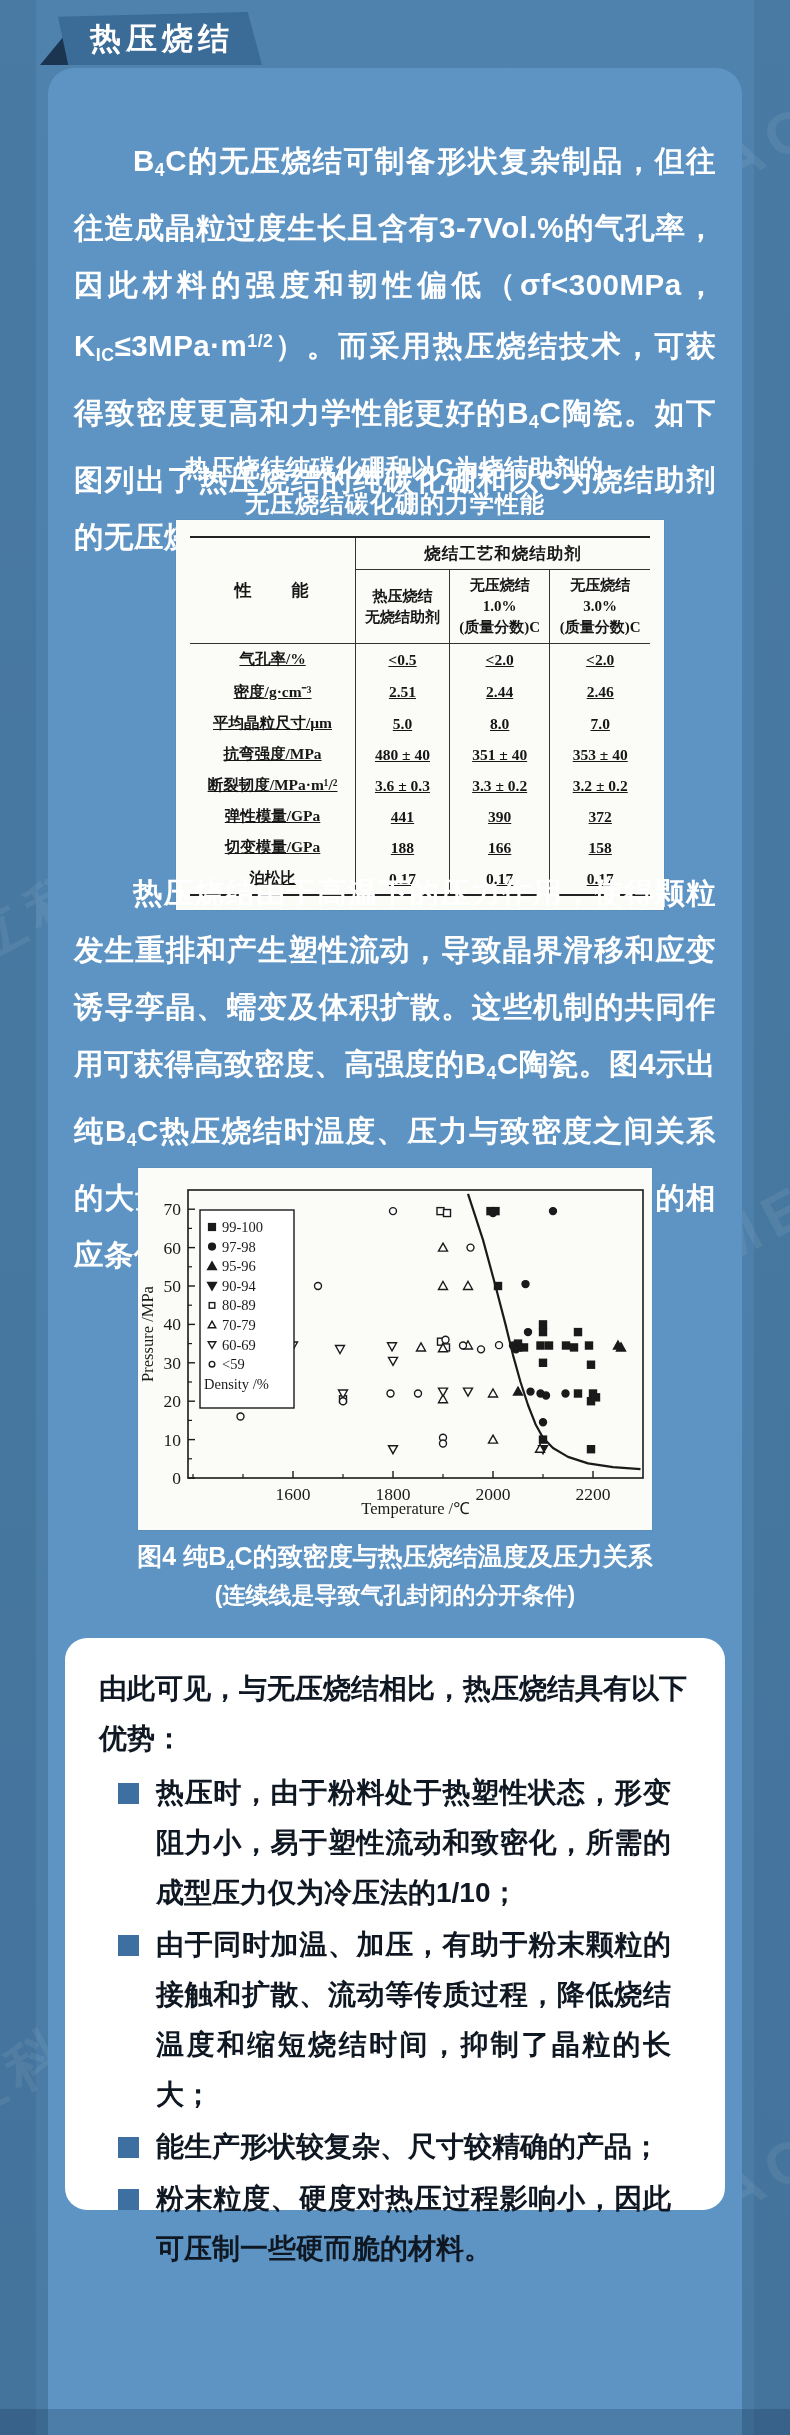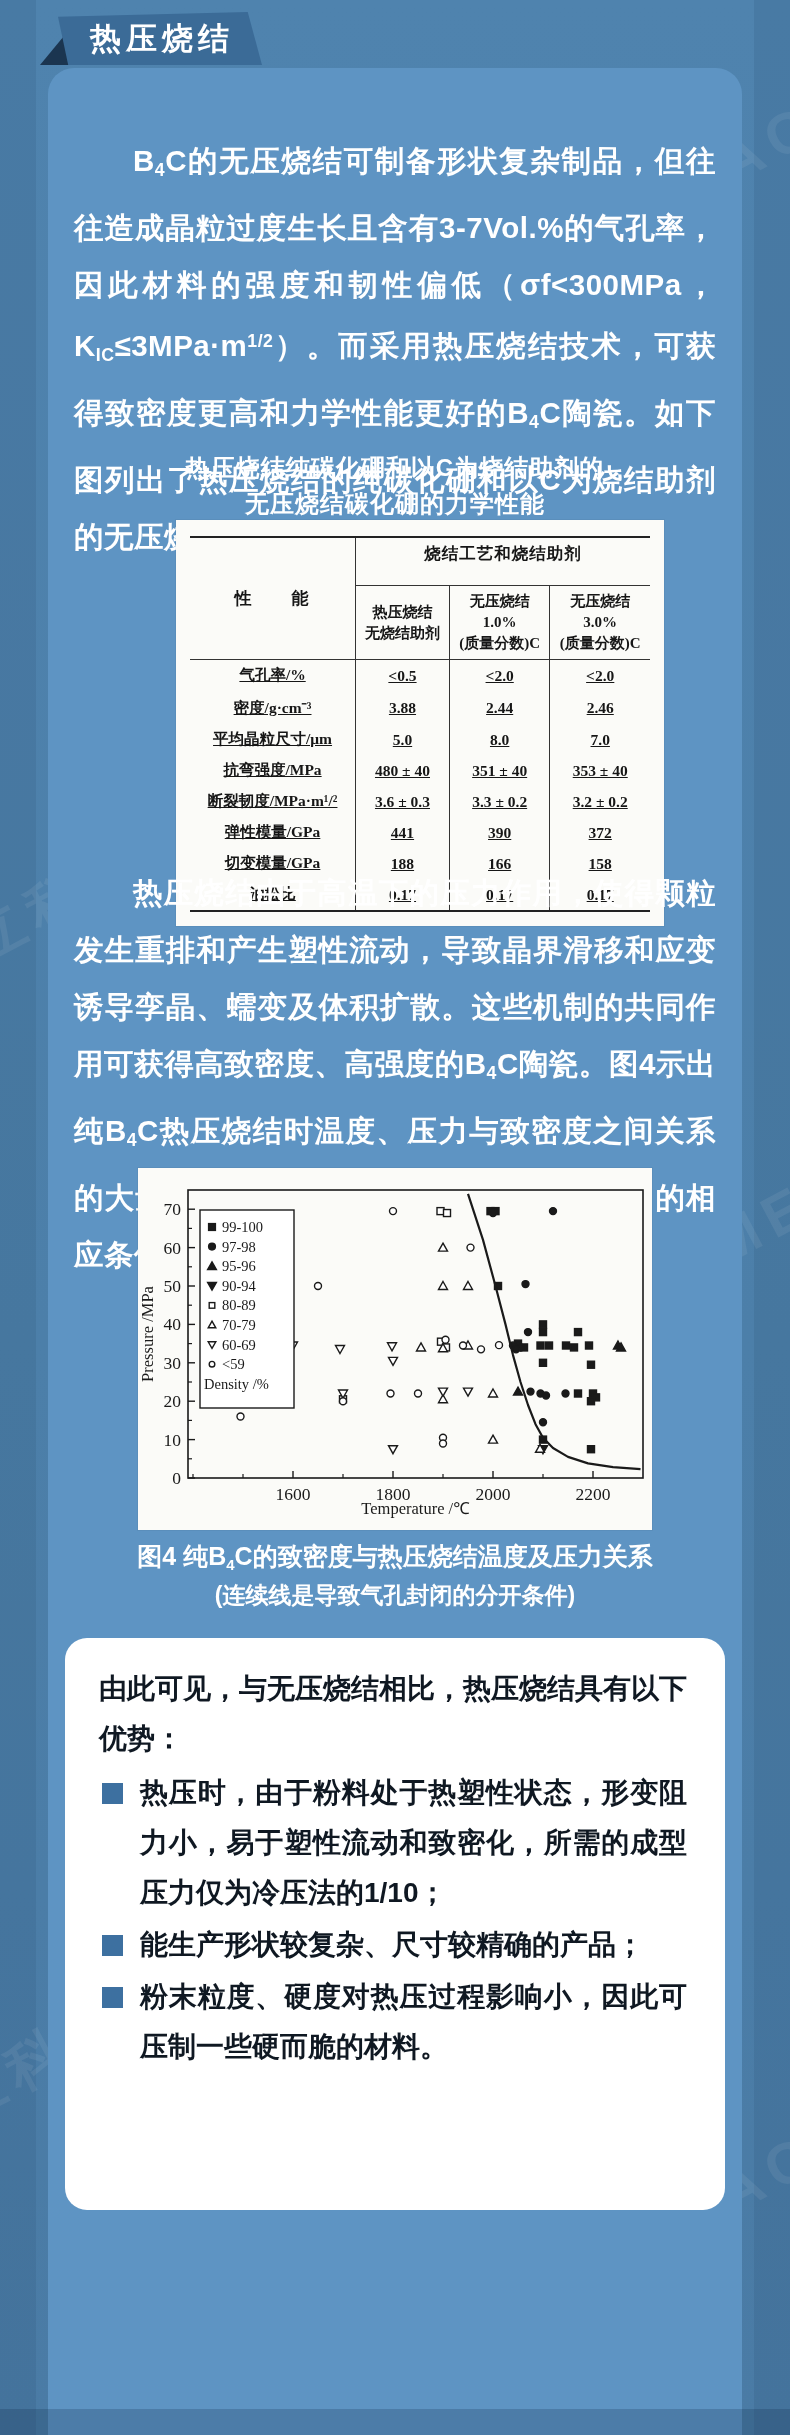--- a/index.html
+++ b/index.html
@@ -42,41 +42,41 @@
            font-size:24px;font-weight:700;letter-spacing:1px;}
   #tbl-cap1{top:384px}#tbl-cap2{top:420px}
 
   .scan-card{position:absolute;background:var(--card);box-shadow:0 0 0 1px rgba(0,0,0,0.04);}
   #table-card{left:128px;top:452px;width:460px;padding:16px 14px 14px;}
   #props-table{width:100%;border-collapse:collapse;border-top:2.6px solid #222;
                border-bottom:2.6px solid #222;font-family:"Liberation Serif",serif;}
   #props-table th,#props-table td{text-align:center;font-weight:600;color:#161616;}
   #props-table .corner{font-size:17px;border-bottom:1.4px solid #333;width:36%;letter-spacing:2px;}
   #props-table .span-h{font-size:16.5px;border-left:1.4px solid #333;border-bottom:1.4px solid #333;
-                       padding:5px 0 20px;letter-spacing:1px;}
+                       padding:5px 0 4px;letter-spacing:1px;}
   #props-table .col-h{font-size:15px;border-left:1.4px solid #333;border-bottom:1.4px solid #333;
                       padding:5px 2px;line-height:1.4;font-weight:600;}
   #props-table tbody td{font-size:15.5px;padding:5px 2px;text-decoration:underline;}
   #props-table tbody td + td{border-left:1.4px solid #333;}
 
   #figure-card{left:90px;top:1100px;width:514px;height:362px;}
   #fig4{display:block;width:514px;height:362px;}
   .chart-tick{font-family:"Liberation Serif",serif;font-size:17.5px;fill:var(--ink);}
   .chart-axis{font-family:"Liberation Serif",serif;font-size:16.5px;fill:var(--ink);}
   .chart-leg{font-family:"Liberation Serif",serif;font-size:14.5px;fill:var(--ink);}
 
   .fig-cap{position:absolute;left:0;right:0;text-align:center;color:#fff;font-weight:700;}
   #fig-cap1{top:1472px;font-size:25px;}
   #fig-cap1 sub{font-size:0.6em;vertical-align:-0.3em;}
   #fig-cap2{top:1512px;font-size:23px;}
 
   .adv-box{position:absolute;left:17px;right:17px;top:1570px;height:572px;background:#fff;
            border-radius:22px;padding:26px 38px 30px 34px;box-sizing:border-box;}
   .adv-intro{color:var(--box-text);font-size:28px;font-weight:700;line-height:50px;text-align:justify;}
-  .adv-list{list-style:none;margin:4px 0 0;padding:0;}
+  .adv-list{list-style:none;margin:4px 16px 0;padding:0;}
   .adv-item{display:flex;margin-top:2px;}
   .adv-bullet{flex:0 0 21px;width:21px;height:21px;margin:15px 17px 0 3px;background:var(--bullet);}
   .adv-text{flex:1;color:var(--box-text);font-size:28px;font-weight:700;line-height:50px;text-align:justify;}
 </style>
 </head>
 <body>
 
 <div class="page">
   <div class="edge left"></div>
   <div class="edge right"></div>
@@ -120,21 +120,21 @@
           </thead>
           <tbody>
             <tr>
               <td>气孔率/%</td>
               <td>&lt;0.5</td>
               <td>&lt;2.0</td>
               <td>&lt;2.0</td>
             </tr>
             <tr>
               <td>密度/g·cm⁻³</td>
-              <td>3.88</td>
+              <td>2.51</td>
               <td>2.44</td>
               <td>2.46</td>
             </tr>
             <tr>
               <td>平均晶粒尺寸/μm</td>
               <td>5.0</td>
               <td>8.0</td>
               <td>7.0</td>
             </tr>
             <tr>
@@ -315,20 +315,24 @@
 
     <div class="adv-box">
       <div class="adv-intro">由此可见，与无压烧结相比，热压烧结具有以下优势：</div>
       <ul class="adv-list" id="adv-list">
           <li class="adv-item">
             <span class="adv-bullet"></span>
             <span class="adv-text">热压时，由于粉料处于热塑性状态，形变阻力小，易于塑性流动和致密化，所需的成型压力仅为冷压法的1/10；</span>
           </li>
           <li class="adv-item">
             <span class="adv-bullet"></span>
+            <span class="adv-text">由于同时加温、加压，有助于粉末颗粒的接触和扩散、流动等传质过程，降低烧结温度和缩短烧结时间，抑制了晶粒的长大；</span>
+          </li>
+          <li class="adv-item">
+            <span class="adv-bullet"></span>
             <span class="adv-text">能生产形状较复杂、尺寸较精确的产品；</span>
           </li>
           <li class="adv-item">
             <span class="adv-bullet"></span>
             <span class="adv-text">粉末粒度、硬度对热压过程影响小，因此可压制一些硬而脆的材料。</span>
           </li>
         </ul>
     </div>
   </div>
 

